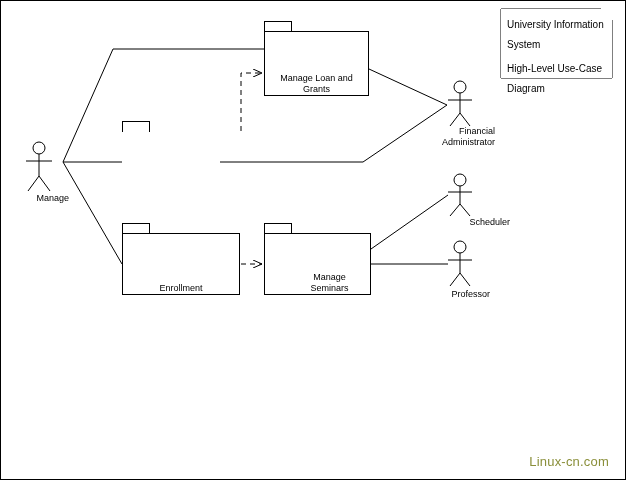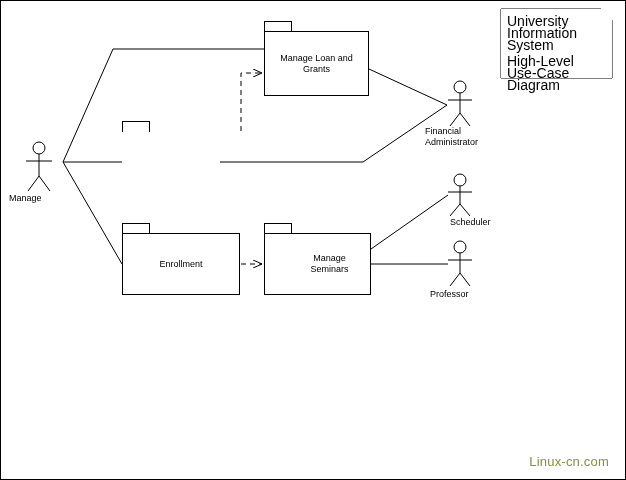--- a/index.html
+++ b/index.html
@@ -23,53 +23,53 @@
     top: 0;
     width: 626px;
     height: 480px;
   }
   .pkg {
     position: absolute;
     box-sizing: border-box;
     background: #ffffff;
     border: 1px solid #000000;
     display: flex;
-    align-items: center;
+    align-items: flex-end;
     justify-content: center;
     text-align: center;
     font-size: 9px;
     line-height: 11px;
     color: #000000;
     z-index: 3;
   }
   .pkg-tab {
     position: absolute;
     box-sizing: border-box;
     background: #ffffff;
     border: 1px solid #000000;
     border-bottom: none;
     z-index: 3;
   }
   .pkg-label {
     padding: 0 4px;
   }
   .actor-label {
     position: absolute;
-    text-align: left;
+    text-align: right;
     font-size: 9px;
     line-height: 11px;
     color: #000000;
     z-index: 4;
   }
   .note {
     position: absolute;
     box-sizing: border-box;
     background: #ffffff;
-    font-size: 14px;
-    line-height: 12px;
+    font-size: 10px;
+    line-height: 20px;
     color: #000000;
     z-index: 3;
   }
   .note-text {
     position: absolute;
     left: 6px;
     top: 6px;
     width: 100px;
   }
   .note-line2 {

